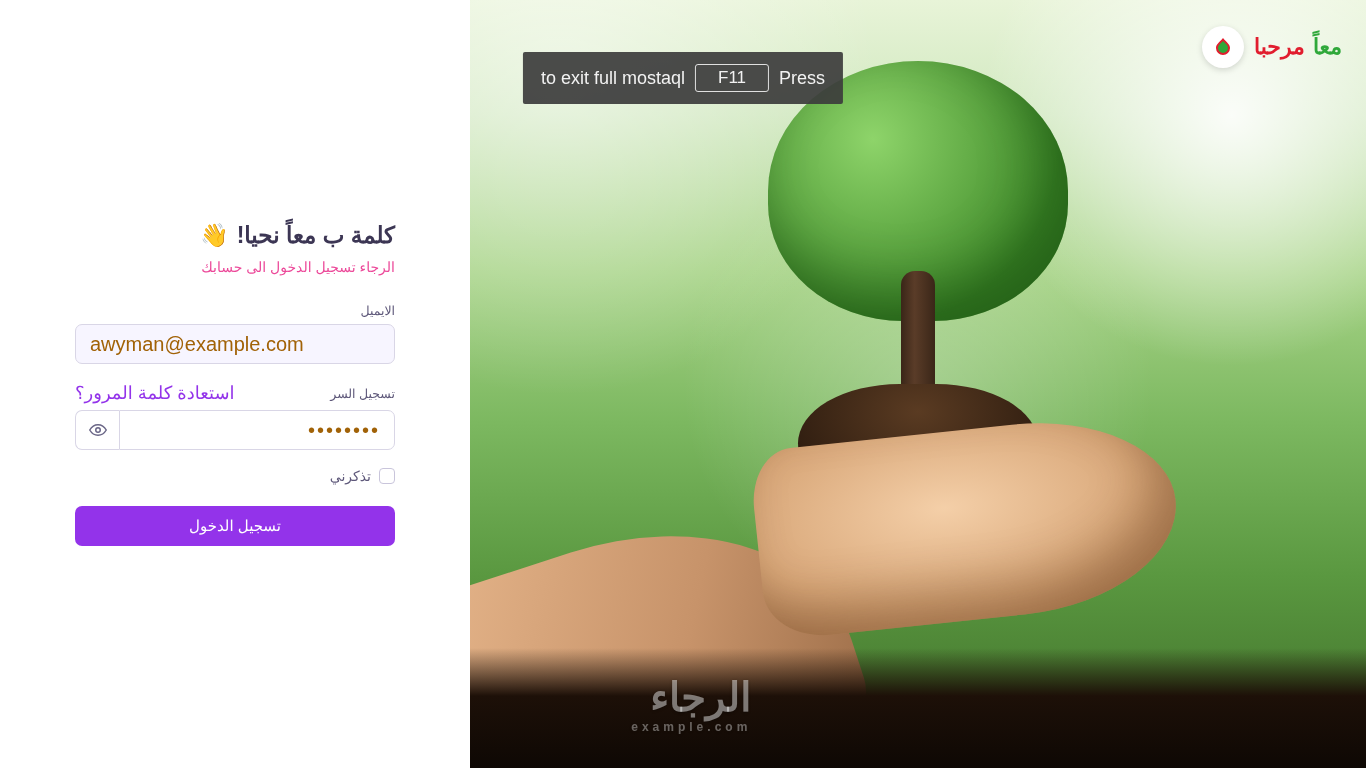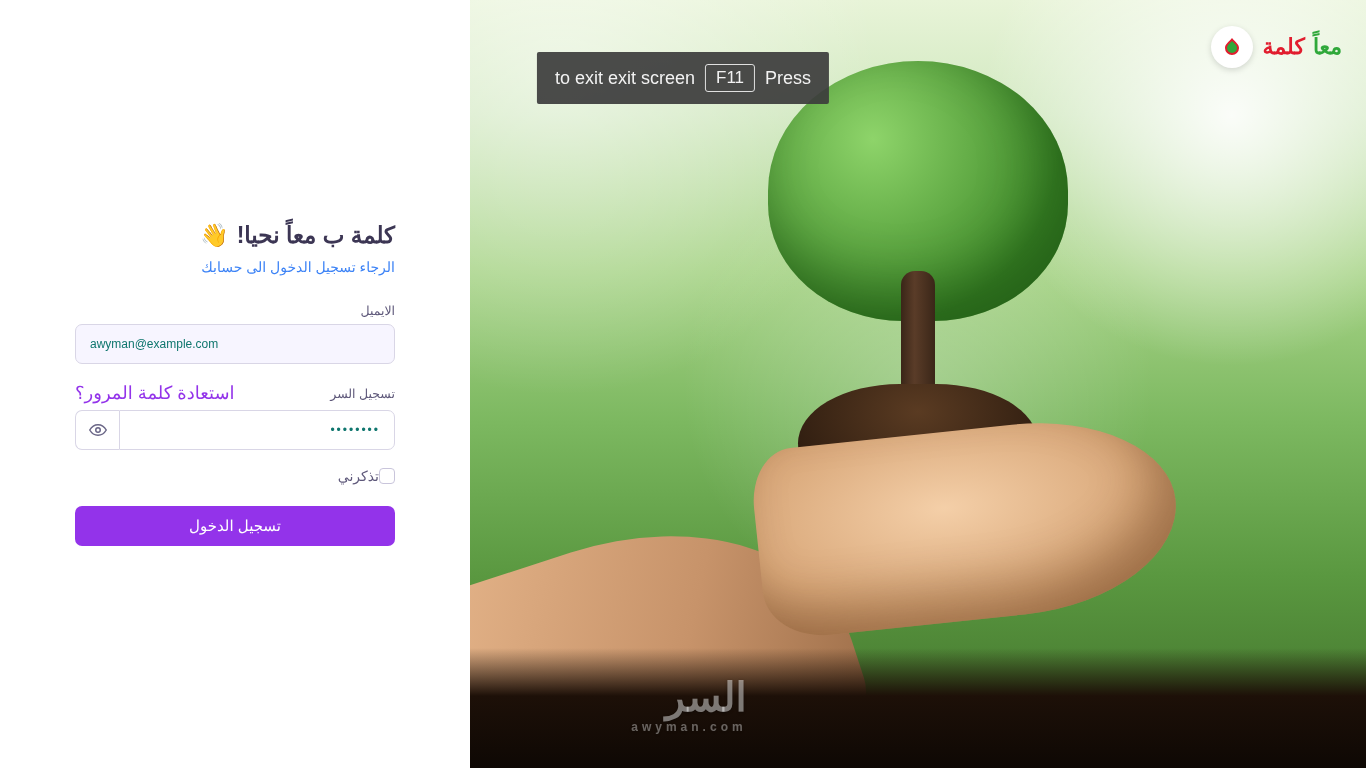--- a/index.html
+++ b/index.html
@@ -150,21 +150,21 @@
   font-size: 18px;
   display: flex;
   align-items: center;
   gap: 10px;
   padding: 12px 18px;
   z-index: 5;
   border-radius: 2px;
 }
 .fullscreen-hint .key {
   border: 1px solid #e0e0e0;
-  padding: 3px 10px;
+  padding: 3px 22px;
   border-radius: 3px;
   font-size: 17px;
 }
 .form-panel {
   flex: 1;
   display: flex;
   align-items: center;
   justify-content: center;
   padding: 40px;
 }
@@ -180,21 +180,21 @@
   display: flex;
   justify-content: flex-start;
   align-items: center;
   gap: 8px;
 }
 .wave {
   display: inline-block;
 }
 .subheading {
   font-size: 14px;
-  color: #3b82f6;
+  color: #ec4899;
   margin-bottom: 28px;
 }
 .field-label-row {
   display: flex;
   justify-content: space-between;
   align-items: center;
   margin-bottom: 6px;
 }
 .field-label {
   font-size: 12.5px;
@@ -208,22 +208,22 @@
 }
 .input-wrap {
   margin-bottom: 18px;
 }
 .text-input {
   width: 100%;
   height: 40px;
   border: 1px solid #d9d6e6;
   border-radius: 7px;
   padding: 0 14px;
-  font-size: 12px;
-  color: #0f766e;
+  font-size: 20px;
+  color: #a16207;
   background: #f7f5ff;
   text-align: left;
   direction: ltr;
 }
 .password-row {
   display: flex;
   width: 100%;
 }
 .password-row .text-input {
   border-radius: 0 7px 7px 0;
@@ -242,20 +242,21 @@
   background: #fff;
   display: flex;
   align-items: center;
   justify-content: center;
   cursor: pointer;
   color: #696586;
 }
 .remember-row {
   display: flex;
   align-items: center;
+  gap: 8px;
   margin: 6px 0 22px 0;
 }
 .remember-row input[type=checkbox] {
   width: 16px;
   height: 16px;
   border: 1px solid #c9c5db;
   border-radius: 4px;
   appearance: none;
   cursor: pointer;
 }
@@ -300,33 +301,33 @@
     <div class="soil-mound"></div>
     <div class="hand">
       <div class="forearm"></div>
       <div class="palm"></div>
     </div>
     <div class="ground"></div>
 
     <div class="logo-area">
       <span class="logo-text">
         <span class="w1">معاً</span>
-        <span class="w2">كلمة</span>
+        <span class="w2">مرحبا</span>
       </span>
       <span class="logo-badge">
         <svg viewBox="0 0 24 24">
           <path d="M12 3 C8 8 5 9 5 13 a7 7 0 0 0 14 0 C19 9 16 8 12 3 Z" fill="#e11d2e"></path>
           <path d="M12 6 C15 9 17 10 17 13 a5 5 0 0 1 -10 0 C7 10 9 9 12 6 Z" fill="#2fa83a"></path>
         </svg>
       </span>
     </div>
 
     <div class="watermark">
-      <span>السر</span>
-      <small>awyman.com</small>
+      <span>الرجاء</span>
+      <small>example.com</small>
     </div>
   </div>
 
   <div class="form-panel">
     <form class="form-inner">
       <h1 class="heading">
         <span>كلمة ب معاً نحيا!</span>
         <span class="wave">👋</span>
       </h1>
       <p class="subheading">الرجاء تسجيل الدخول الى حسابك</p>
@@ -360,14 +361,14 @@
       </div>
 
       <button type="submit" class="submit-btn">تسجيل الدخول</button>
     </form>
   </div>
 </div>
 
 <div class="fullscreen-hint">
   <span>Press</span>
   <span class="key">F11</span>
-  <span>to exit exit screen</span>
+  <span>to exit full mostaql</span>
 </div>
 
 </body></html>

